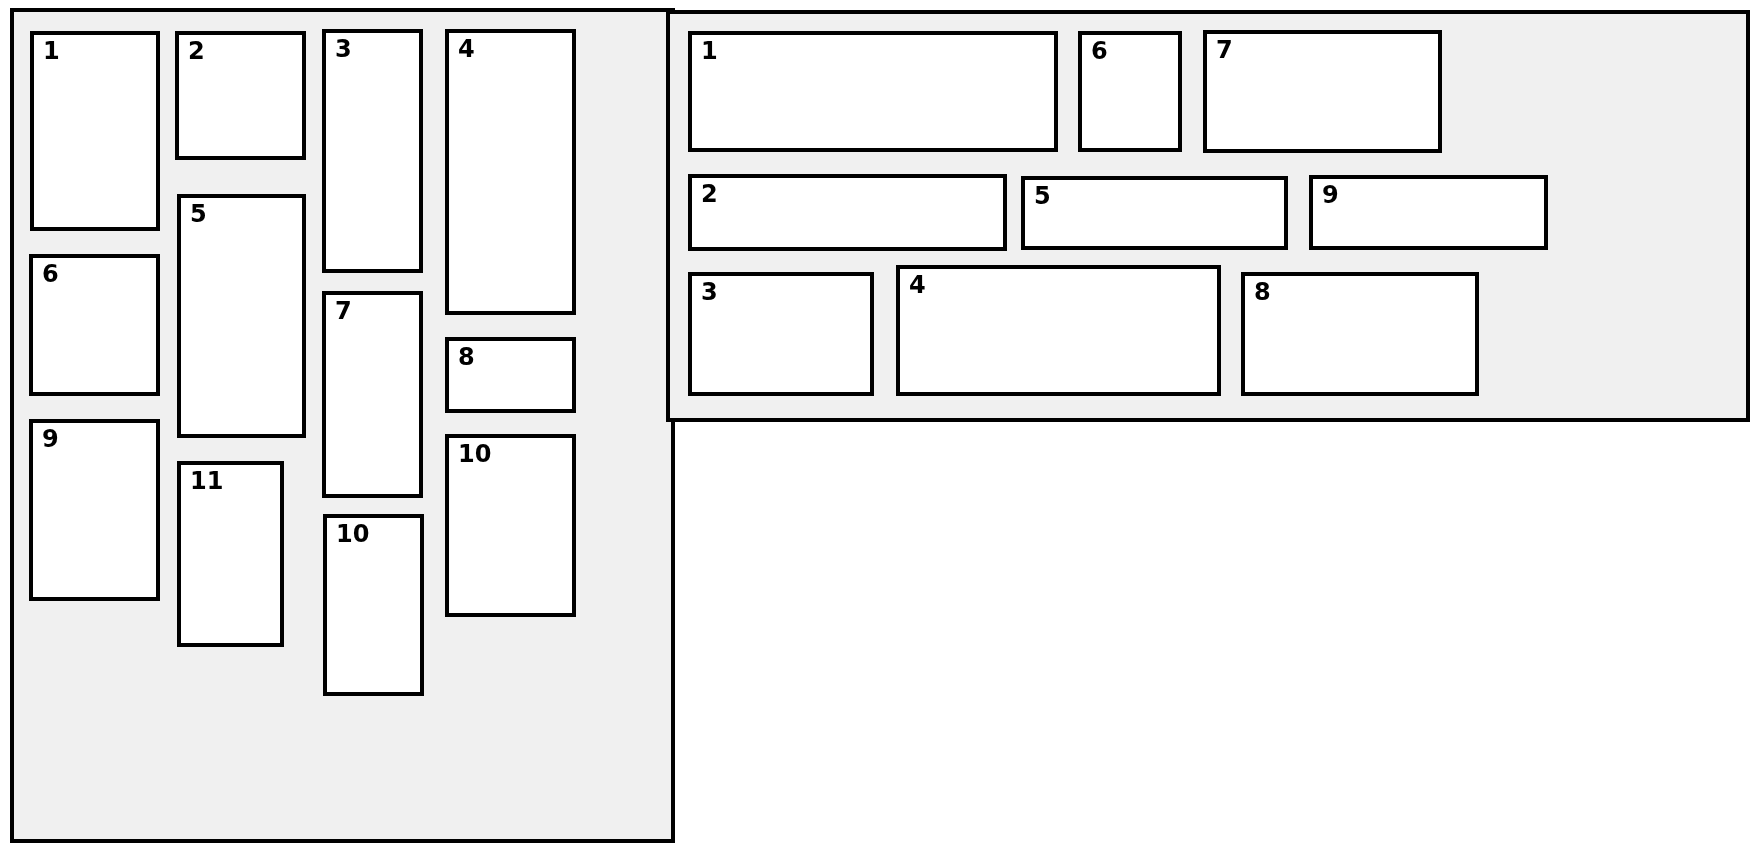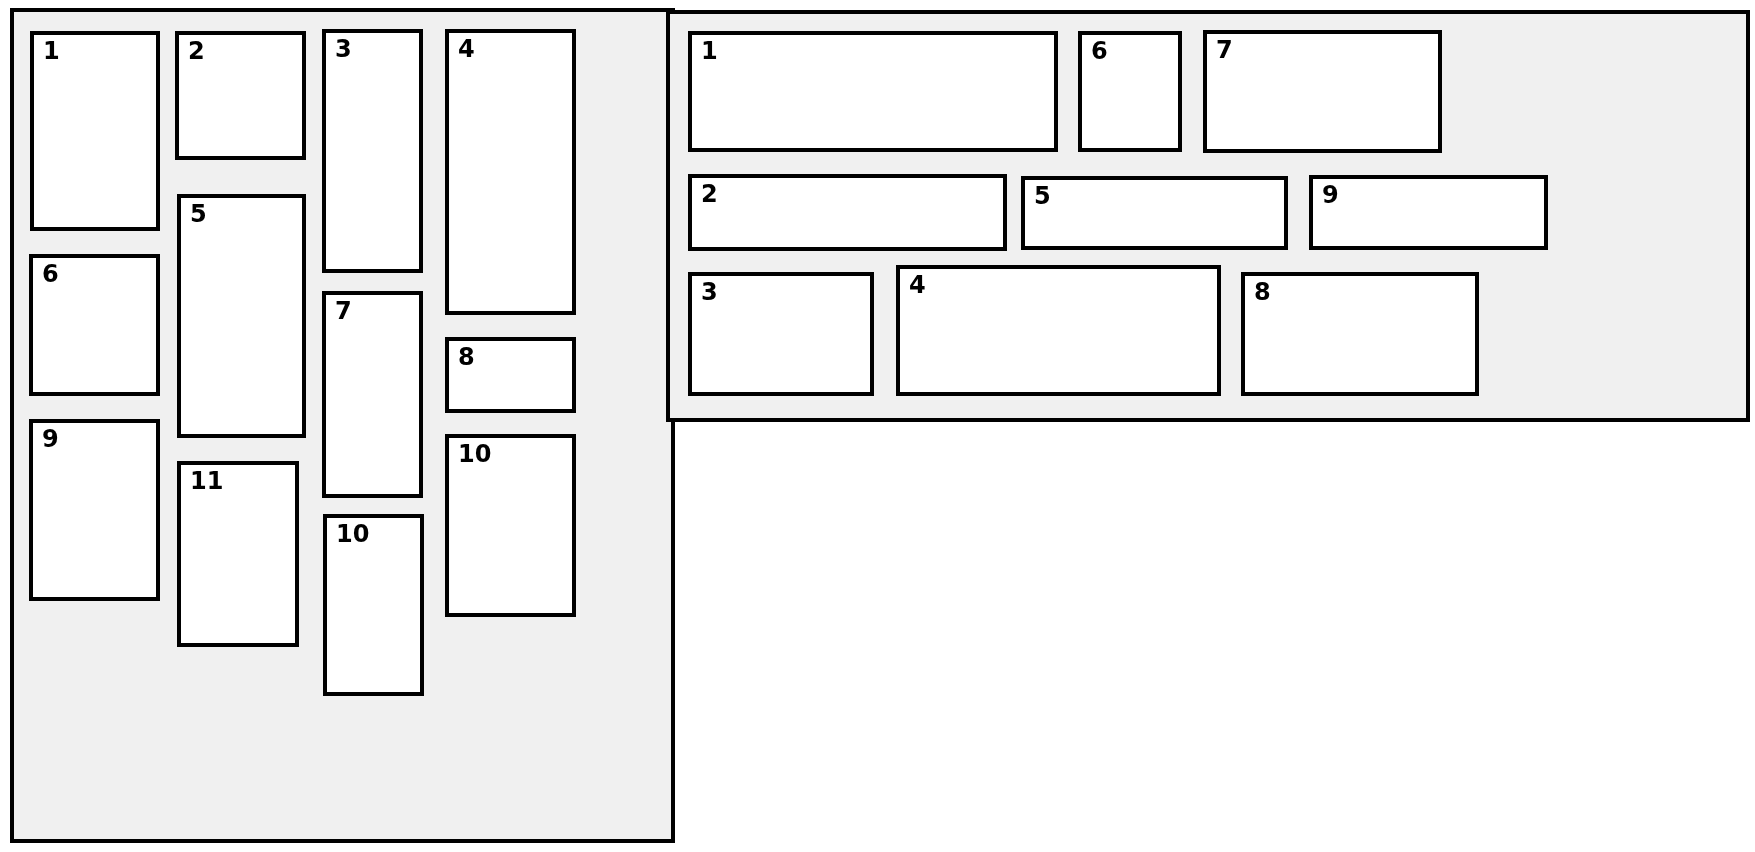--- a/index.html
+++ b/index.html
@@ -80,21 +80,21 @@
     </div>
     <div class="rect" style="left: 445px; top: 337px; width: 131px; height: 76px;">
       <span class="rect-label">8</span>
     </div>
     <div class="rect" style="left: 29px; top: 419px; width: 131px; height: 182px;">
       <span class="rect-label">9</span>
     </div>
     <div class="rect" style="left: 445px; top: 434px; width: 131px; height: 183px;">
       <span class="rect-label">10</span>
     </div>
-    <div class="rect" style="left: 177px; top: 461px; width: 122px; height: 186px;">
+    <div class="rect" style="left: 177px; top: 461px; width: 107px; height: 186px;">
       <span class="rect-label">11</span>
     </div>
     <div class="rect" style="left: 323px; top: 514px; width: 101px; height: 182px;">
       <span class="rect-label">10</span>
     </div>
     <div class="bin" style="left: 666px; top: 10px; width: 1084px; height: 412px;"></div>
     <div class="rect" style="left: 688px; top: 31px; width: 370px; height: 121px;">
       <span class="rect-label">1</span>
     </div>
     <div class="rect" style="left: 688px; top: 174px; width: 319px; height: 77px;">

